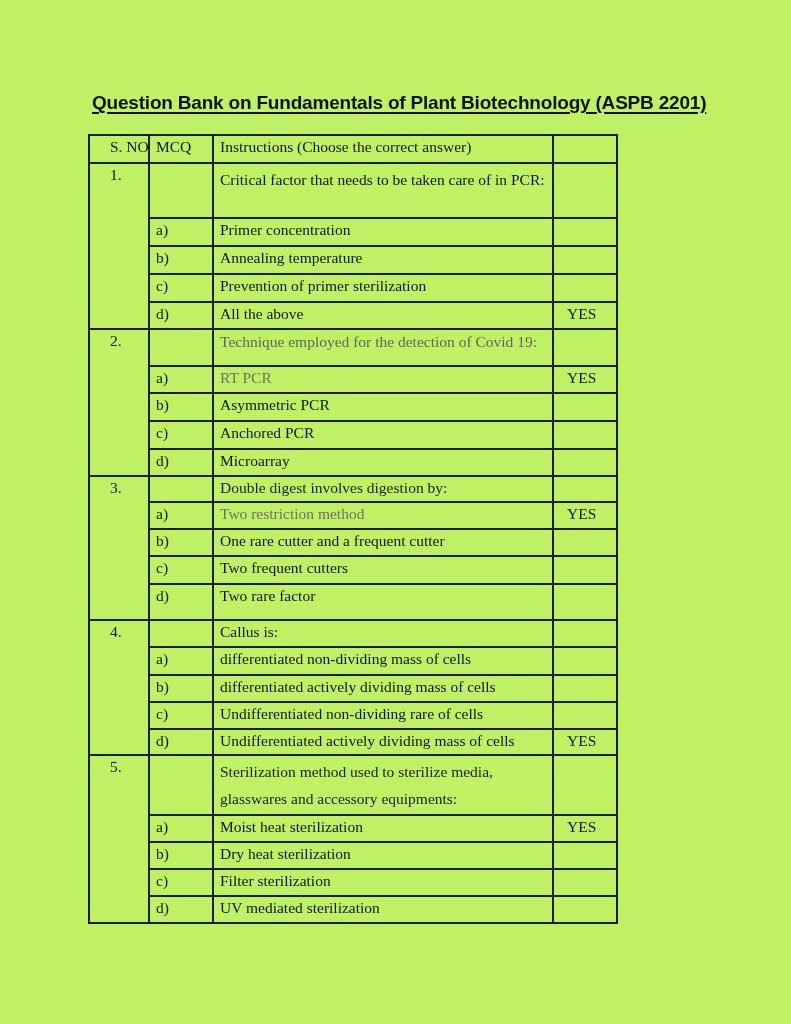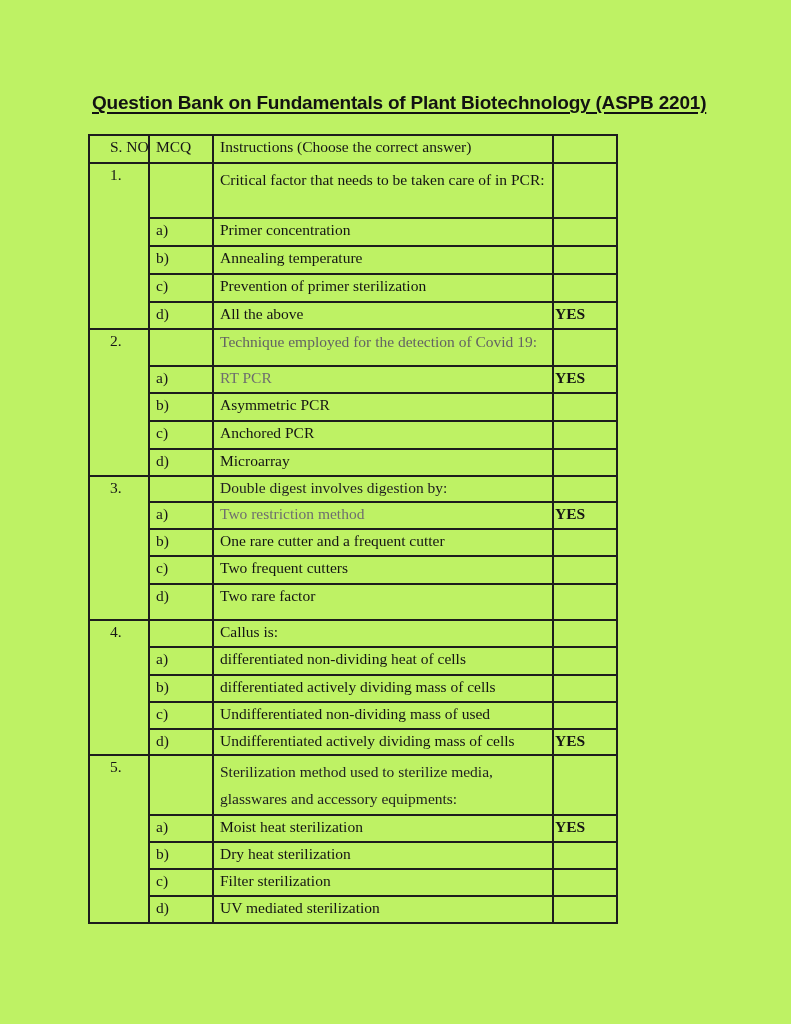--- a/index.html
+++ b/index.html
@@ -72,23 +72,23 @@
   
   .bold   { font-weight: 700; color: #141414; }
   .reg    { font-weight: 400; color: #222222; }
   .gray   { color: #6e6e6e; }
   .gray-b { color: #636363; font-weight: 700; border-radius: 6px; }
   .justify { text-align: justify; text-justify: inter-word; }
   .lh-tall  { line-height: 27px; }
   .lh-tight { line-height: 19px; }
   .ind { padding-left: 13px; }
   td.acell {
-    font-weight: 700;
+    font-weight: 400;
     color: #141414;
-    padding-left: 1px;
+    padding-left: 13px;
     white-space: nowrap;
   }
   td.mcq { color: #181818; }
 </style>
 </head>
 <body>
 
 <div class="page">
 
   <h1 class="title">Question Bank on Fundamentals of Plant Biotechnology (ASPB 2201)</h1>
@@ -191,31 +191,31 @@
     </tr>
 
     <tr class="h27">
       <td class="sno" rowspan="5">4.</td>
       <td class="mcq"></td>
       <td class="qcell bold ind">Callus is:</td>
       <td class="acell"></td>
     </tr>
     <tr class="h28">
       <td class="mcq">a)</td>
-      <td class="ocell bold ind">differentiated non-dividing heat of cells</td>
+      <td class="ocell bold ind">differentiated non-dividing mass of cells</td>
       <td class="acell"></td>
     </tr>
     <tr class="h27">
       <td class="mcq">b)</td>
       <td class="ocell bold ind">differentiated actively dividing mass of cells</td>
       <td class="acell"></td>
     </tr>
     <tr class="h27">
       <td class="mcq">c)</td>
-      <td class="ocell bold ind">Undifferentiated non-dividing mass of used</td>
+      <td class="ocell bold ind">Undifferentiated non-dividing rare of cells</td>
       <td class="acell"></td>
     </tr>
     <tr class="h26">
       <td class="mcq">d)</td>
       <td class="ocell bold ind">Undifferentiated actively dividing mass of cells</td>
       <td class="acell">YES</td>
     </tr>
 
     <tr class="h55">
       <td class="sno" rowspan="5">5.</td>

